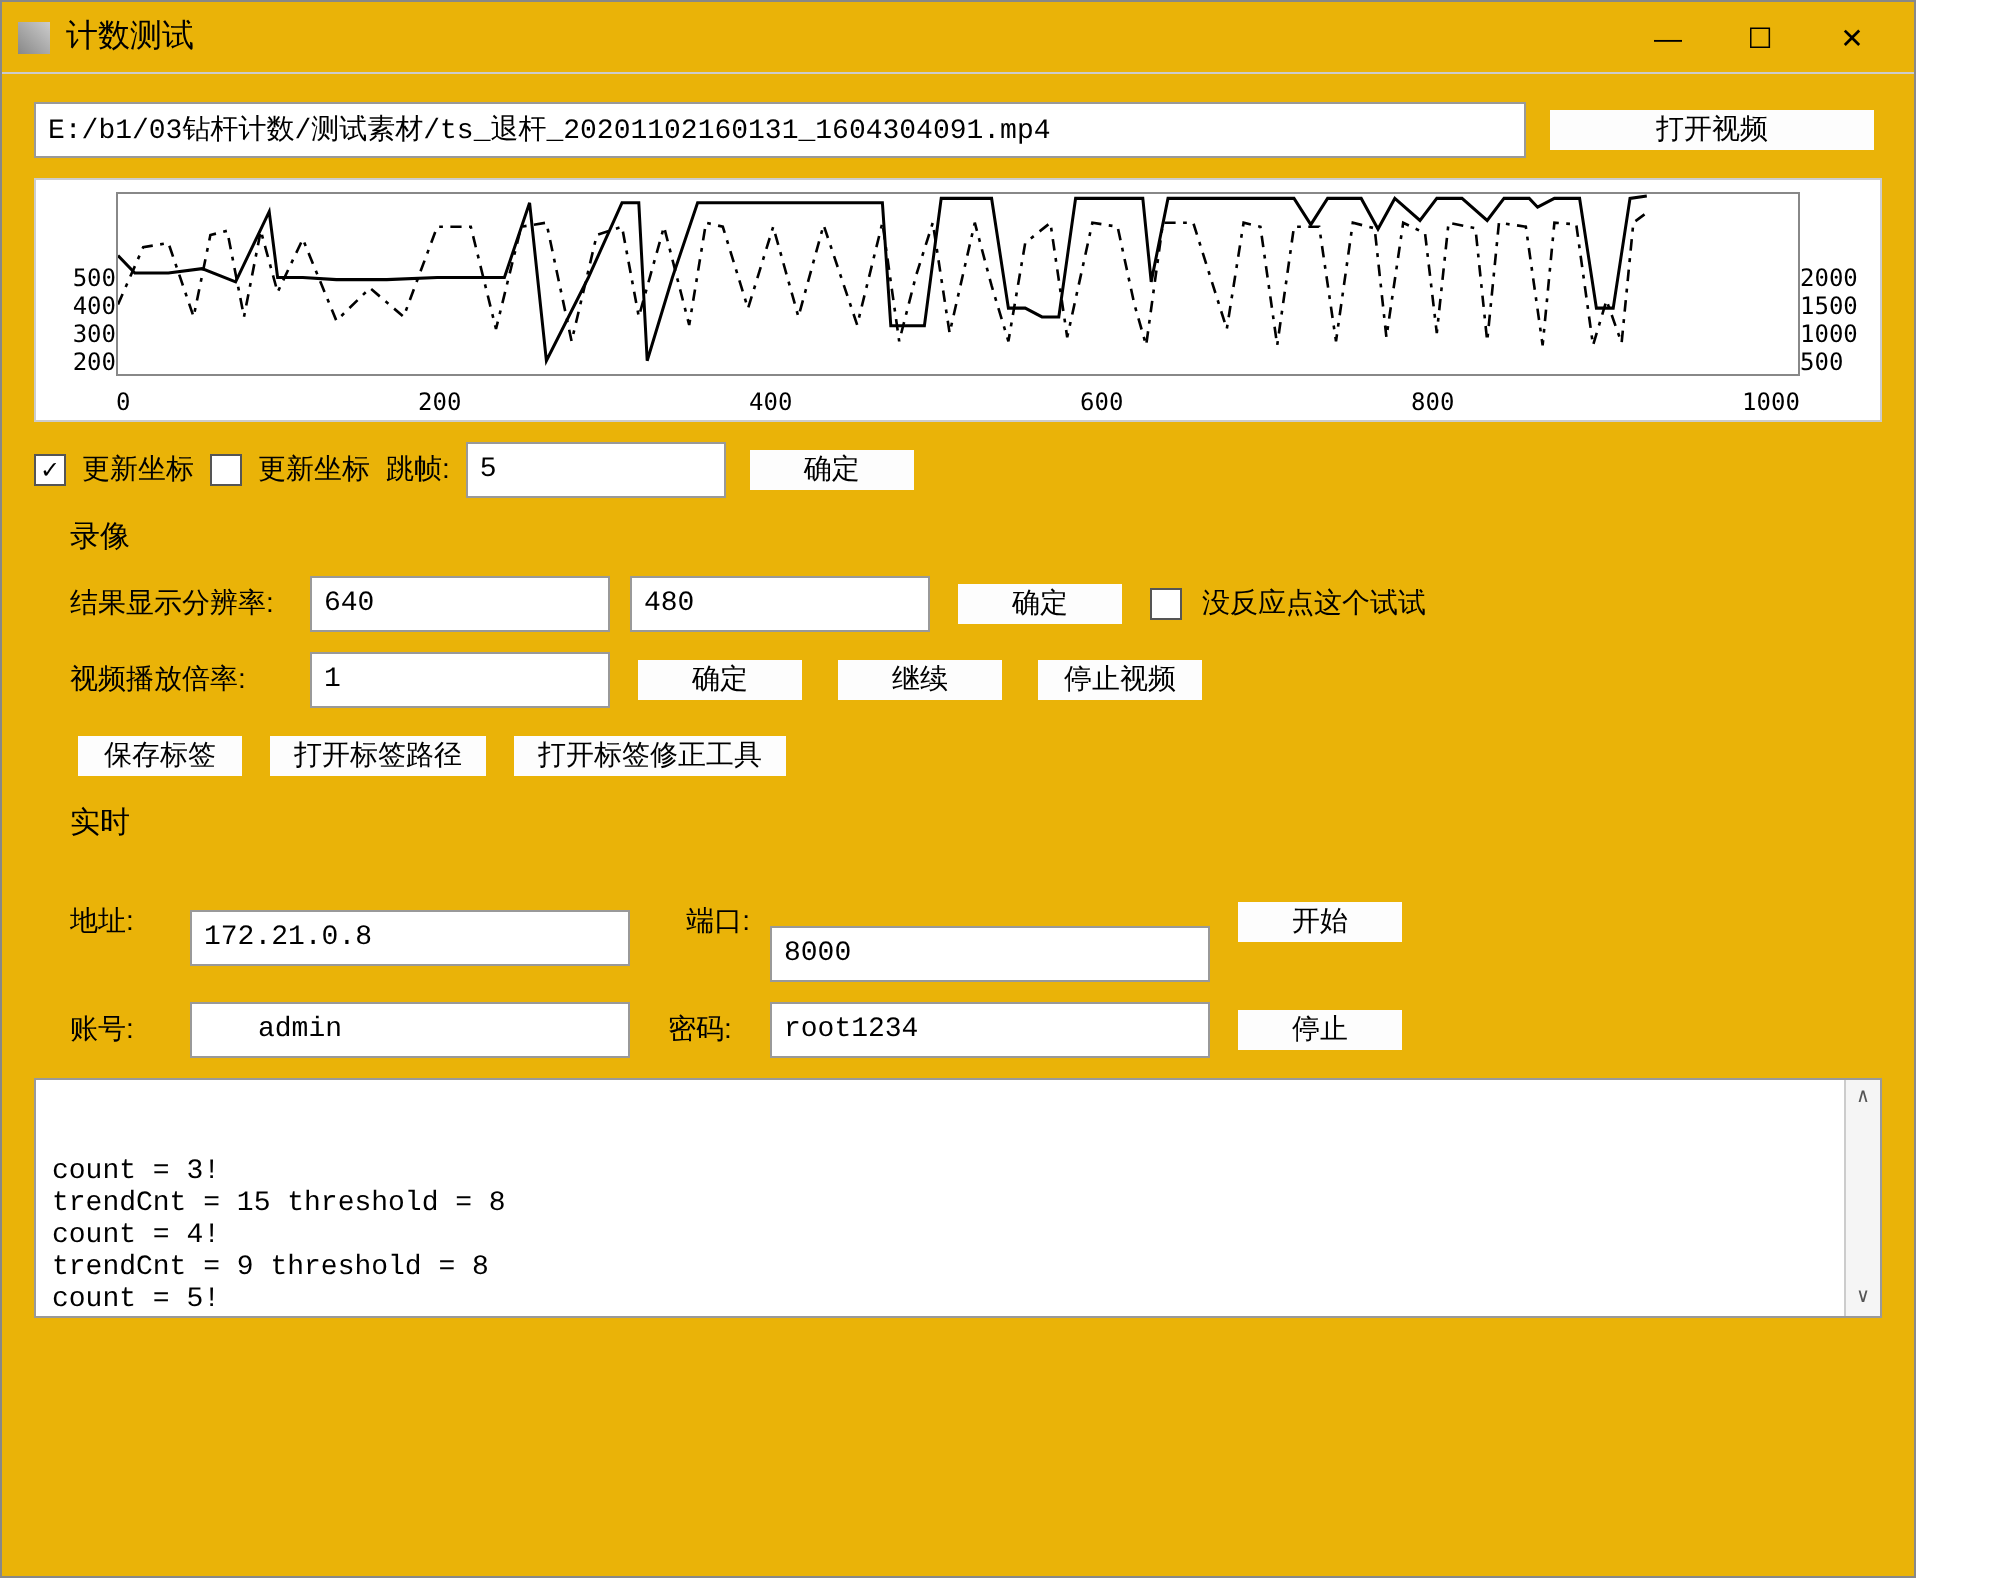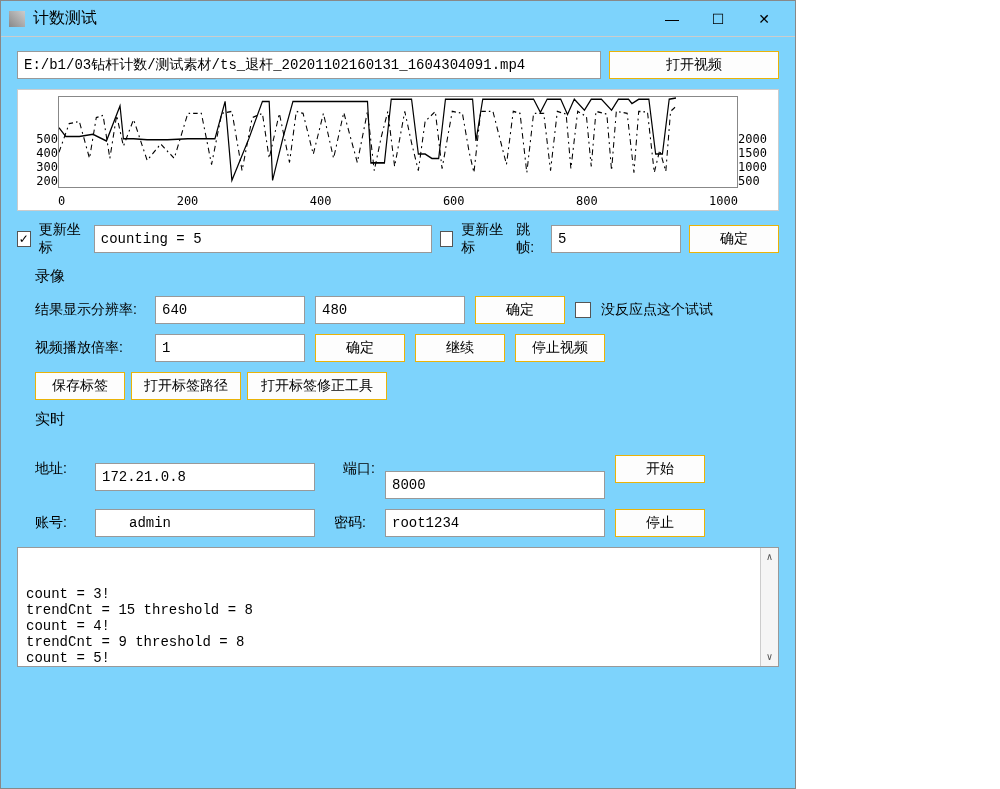--- a/index.html
+++ b/index.html
@@ -4,24 +4,24 @@
 <style>
   * { box-sizing: border-box; }
   body {
     margin: 0;
     font-family: "SimSun", "Microsoft YaHei", sans-serif;
     font-size: 14px;
     background: #fff;
     color: #000;
   }
   .window {
-    width: 796px;
+    width: 958px;
     height: 789px;
     border: 1px solid #888;
-    background: #7dd3fc;
+    background: #eab308;
     display: flex;
     flex-direction: column;
   }
   .titlebar {
     height: 36px;
     display: flex;
     align-items: center;
     padding: 0 8px;
     border-bottom: 1px solid #ccc;
   }
@@ -52,21 +52,21 @@
   }
   input[type="text"] {
     border: 1px solid #999;
     padding: 4px 6px;
     font-family: "SimSun", "Courier New", monospace;
     font-size: 14px;
     height: 28px;
     background: #fff;
   }
   .btn {
-    border: 1px solid #eab308;
+    border: 4px solid #eab308;
     background: #fdfdfd;
     padding: 4px 12px;
     height: 28px;
     min-width: 90px;
     display: inline-flex;
     align-items: center;
     justify-content: center;
     cursor: pointer;
     font-family: Liberation Sans, sans-serif;
     font-size: 14px;
@@ -207,21 +207,20 @@
         <span>400</span>
         <span>600</span>
         <span>800</span>
         <span>1000</span>
       </div>
     </div>
 
     <div class="row">
       <span class="checkbox checked"></span>
       <span>更新坐标</span>
-      <input type="text" style="width: 400px;" value="counting = 5">
       <span class="checkbox"></span>
       <span>更新坐标</span>
       <span>跳帧:</span>
       <input type="text" style="width: 130px;" value="5">
       <button class="btn" style="width:90px">确定</button>
     </div>
 
     <div class="section-label">录像</div>
 
     <div class="form-row">

